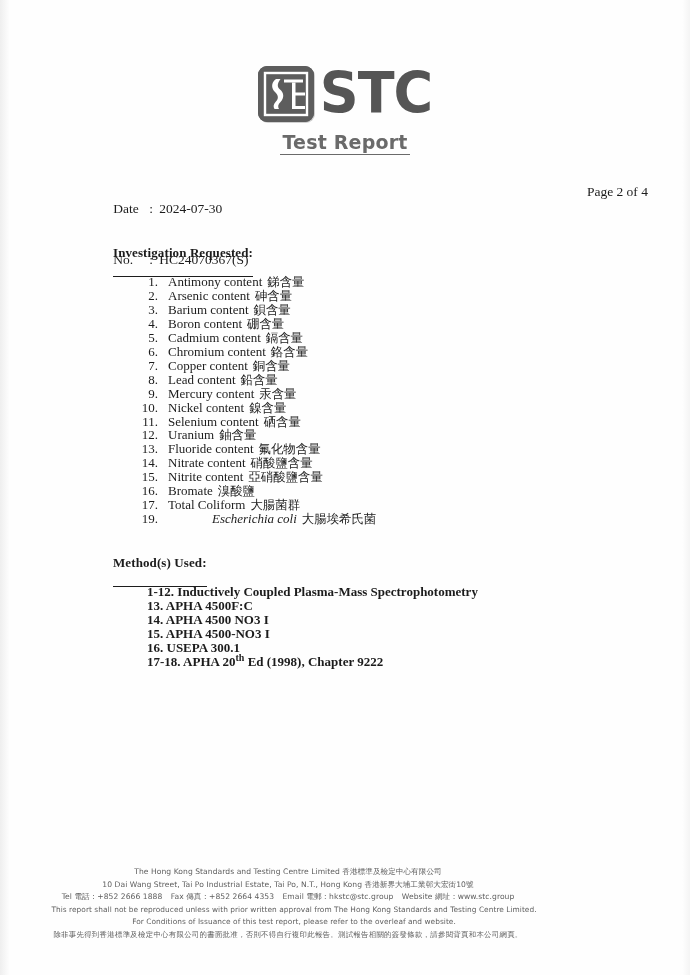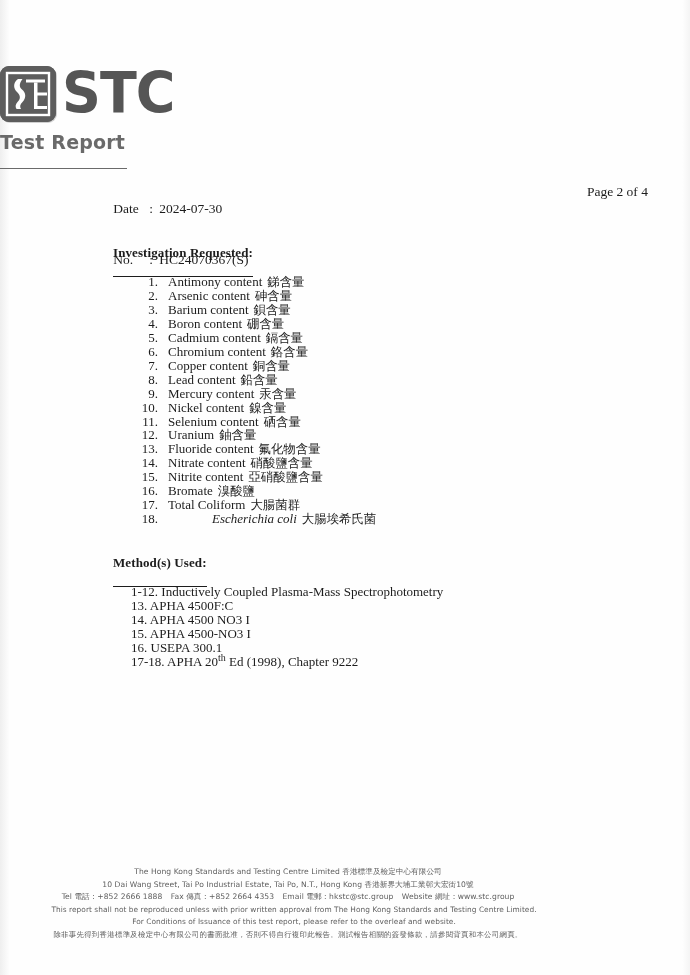--- a/index.html
+++ b/index.html
@@ -35,20 +35,21 @@
     background: linear-gradient(to left, #e8e8e8, #ffffff);
     opacity: .45;
   }
 
   
   .logo-block {
     position: absolute;
     top: 66px;
     left: 0;
     width: 690px;
+    text-align: center;
   }
   .logo-row {
     display: inline-flex;
     align-items: center;
     gap: 6px;
   }
   .logo-mark {
     width: 56px;
     height: 56px;
     border-radius: 9px;
@@ -70,21 +71,21 @@
   }
   .test-report {
     margin-top: 5px;
     font-family: "DejaVu Sans", "Liberation Sans", sans-serif;
     font-weight: bold;
     font-size: 19px;
     color: #6a6a6a;
     letter-spacing: .2px;
     display: inline-block;
     position: relative;
-    padding-bottom: 16px;
+    padding-bottom: 2px;
   }
   .test-report::after {
     content: "";
     position: absolute;
     left: -2px; right: -2px; bottom: 0;
     height: 1.5px;
     background: #6a6a6a;
   }
 
   
@@ -145,23 +146,24 @@
     font-family: "DejaVu Sans", "Liberation Sans", sans-serif;
     font-size: 12.4px;
     margin-left: 5px;
   }
   .inv-text.italic .en { font-style: italic; margin-left: 44px; }
 
   
   .method-list {
     position: absolute;
     top: 585px;
-    left: 131px;
+    left: 147px;
     font-size: 13px;
     line-height: 13.9px;
+    font-weight: bold;
   }
   .method-item { white-space: nowrap; }
   .method-item sup { font-size: 10px; vertical-align: super; line-height: 0; }
 
   
   .footer {
     position: absolute;
     left: 0;
     top: 866px;
     width: 576px;
@@ -284,21 +286,21 @@
       </div>
       <div class="inv-item">
         <span class="inv-num">16.</span>
         <span class="inv-text"><span class="en">Bromate</span><span class="zh">溴酸鹽</span></span>
       </div>
       <div class="inv-item">
         <span class="inv-num">17.</span>
         <span class="inv-text"><span class="en">Total Coliform</span><span class="zh">大腸菌群</span></span>
       </div>
       <div class="inv-item">
-        <span class="inv-num">18.</span>
+        <span class="inv-num">19.</span>
         <span class="inv-text italic"><span class="en">Escherichia coli</span><span class="zh">大腸埃希氏菌</span></span>
       </div>
     </div>
 
   <div class="section-heading" id="heading-methods">Method(s) Used:</div>
 
   <div class="method-list" id="method-list">
       <div class="method-item">1-12. Inductively Coupled Plasma-Mass Spectrophotometry</div>
       <div class="method-item">13. APHA 4500F:C</div>
       <div class="method-item">14. APHA 4500 NO3 I</div>

